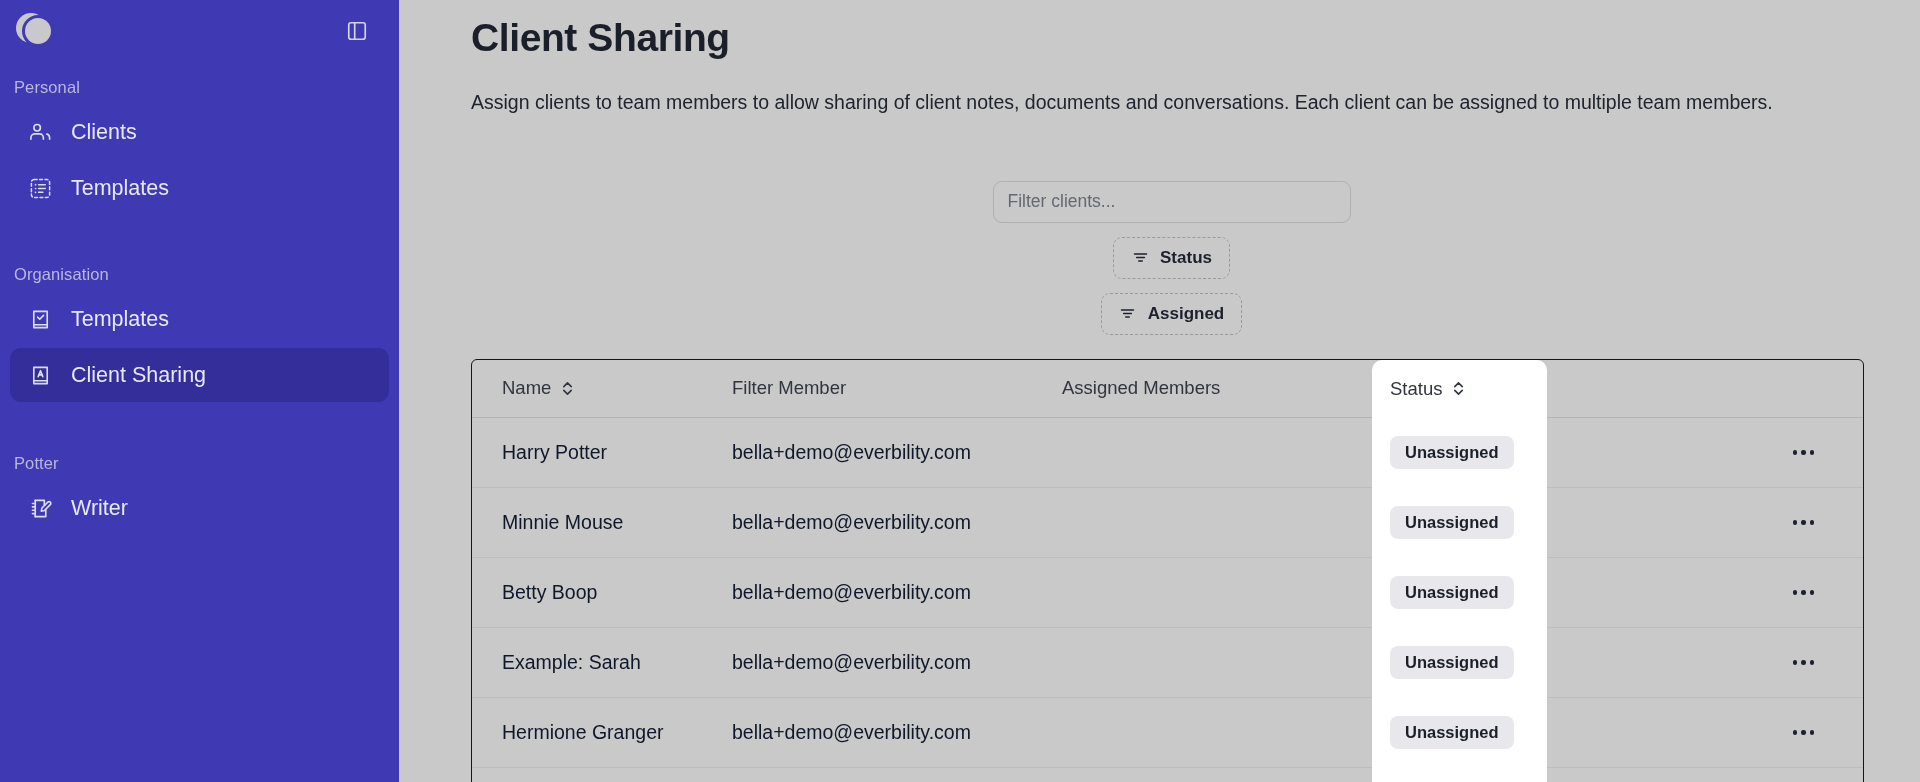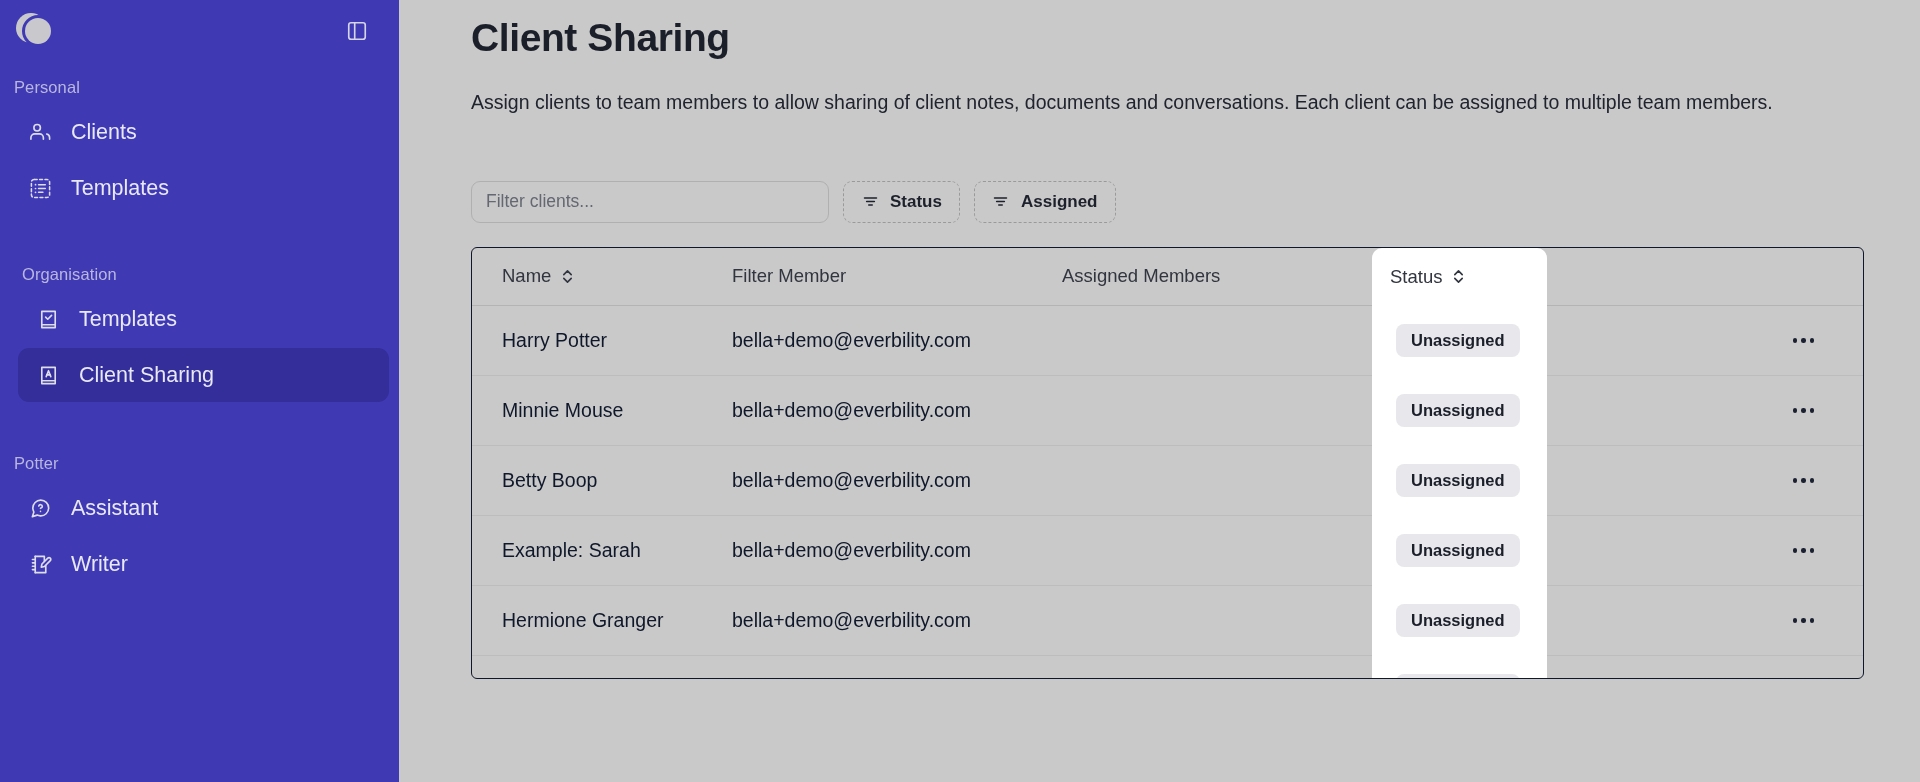--- a/index.html
+++ b/index.html
@@ -59,21 +59,21 @@
 
   .side-section-label {
     color: #b9b7de;
     font-size: 16.5px;
     padding: 0 0 0 14px;
     margin-bottom: 8px;
     letter-spacing: 0.1px;
   }
   .side-group { margin-bottom: 4px; }
   .side-group.personal { margin-top: 16px; }
-  .side-group.organisation { margin-top: 50px; margin-left: 8px; }
+  .side-group.organisation { margin-top: 50px; }
   .side-group.tools { margin-top: 52px; }
 
   .nav-item {
     display: flex;
     align-items: center;
     gap: 18px;
     height: 54px;
     margin: 2px 10px;
     padding: 0 18px;
     border-radius: 11px;
@@ -114,20 +114,21 @@
     line-height: 1.62;
     max-width: 1340px;
   }
 
   
   .filter-bar {
     display: flex;
     align-items: center;
     gap: 14px;
     margin-top: 62px;
+    flex-direction: column;
   }
   .filter-input {
     width: 358px;
     height: 42px;
     border: 1px solid #b0b0b0;
     border-radius: 9px;
     background: transparent;
     font-size: 17.5px;
     color: #2a2e3a;
     padding: 0 14px;
@@ -222,21 +223,21 @@
     display: flex;
     align-items: center;
     padding-left: 18px;
     font-size: 18.5px;
     color: #31353f;
   }
   .status-cell {
     height: 70px;
     display: flex;
     align-items: center;
-    padding-left: 24px;
+    padding-left: 18px;
   }
   .badge {
     display: inline-flex;
     align-items: center;
     justify-content: center;
     height: 33px;
     padding: 0 15px;
     border-radius: 8px;
     background: #e8e8ec;
     font-size: 16.5px;
@@ -339,30 +340,20 @@
             <path d="M10.3 11.4h3.4"></path>
           </svg>
         </span>
         <span>Client Sharing</span>
       </div>
     </div>
 
     <div class="side-group tools">
       <div class="side-section-label">Potter</div>
 
-      <div class="nav-item">
-        <span class="nav-icon">
-          <svg width="23" height="23" viewBox="0 0 24 24" fill="none" stroke="currentColor" stroke-width="1.7" stroke-linecap="round" stroke-linejoin="round">
-            <path d="M20.5 11.5a8.2 8.2 0 0 1-8.7 8.2 9 9 0 0 1-3.3-.8L3.5 20.5l1.6-4.8a8.4 8.4 0 0 1-1.1-4.2 8.2 8.2 0 0 1 8.2-8.2 8.2 8.2 0 0 1 8.3 8.2z"></path>
-            <path d="M10.2 9.3a1.9 1.9 0 0 1 3.7.6c0 1.3-1.9 1.9-1.9 1.9"></path>
-            <circle cx="12" cy="15" r="0.8" fill="currentColor" stroke="none"></circle>
-          </svg>
-        </span>
-        <span>Assistant</span>
-      </div>
 
       <div class="nav-item">
         <span class="nav-icon">
           <svg width="23" height="23" viewBox="0 0 24 24" fill="none" stroke="currentColor" stroke-width="1.7" stroke-linecap="round" stroke-linejoin="round">
             <path d="M6.5 3.5h9.5v5.2"></path>
             <path d="M6.5 20.5h11V13"></path>
             <path d="M6.5 3.5v17"></path>
             <path d="M3.6 6.8h2.9M3.6 10.3h2.9M3.6 13.8h2.9M3.6 17.3h2.9"></path>
             <path d="M19.6 5.4a1.8 1.8 0 0 1 2.6 2.6l-6.1 6.1-3.3.7.7-3.3z"></path>
           </svg>

